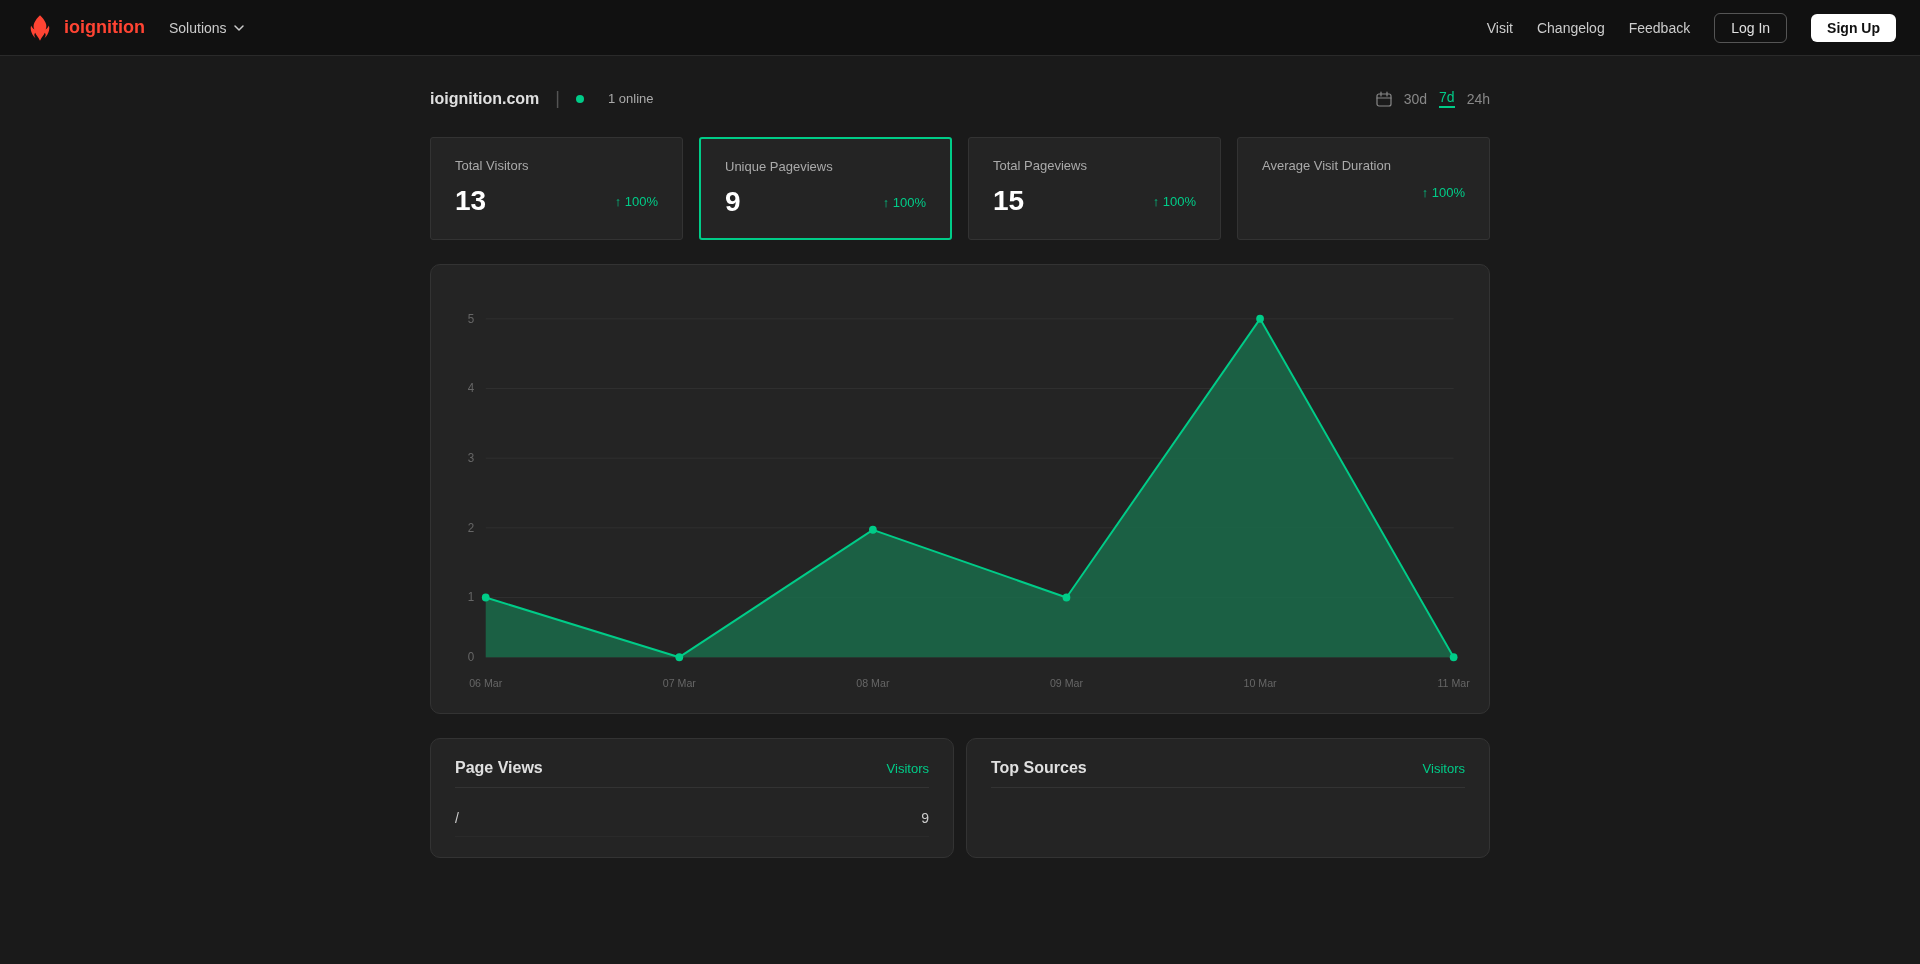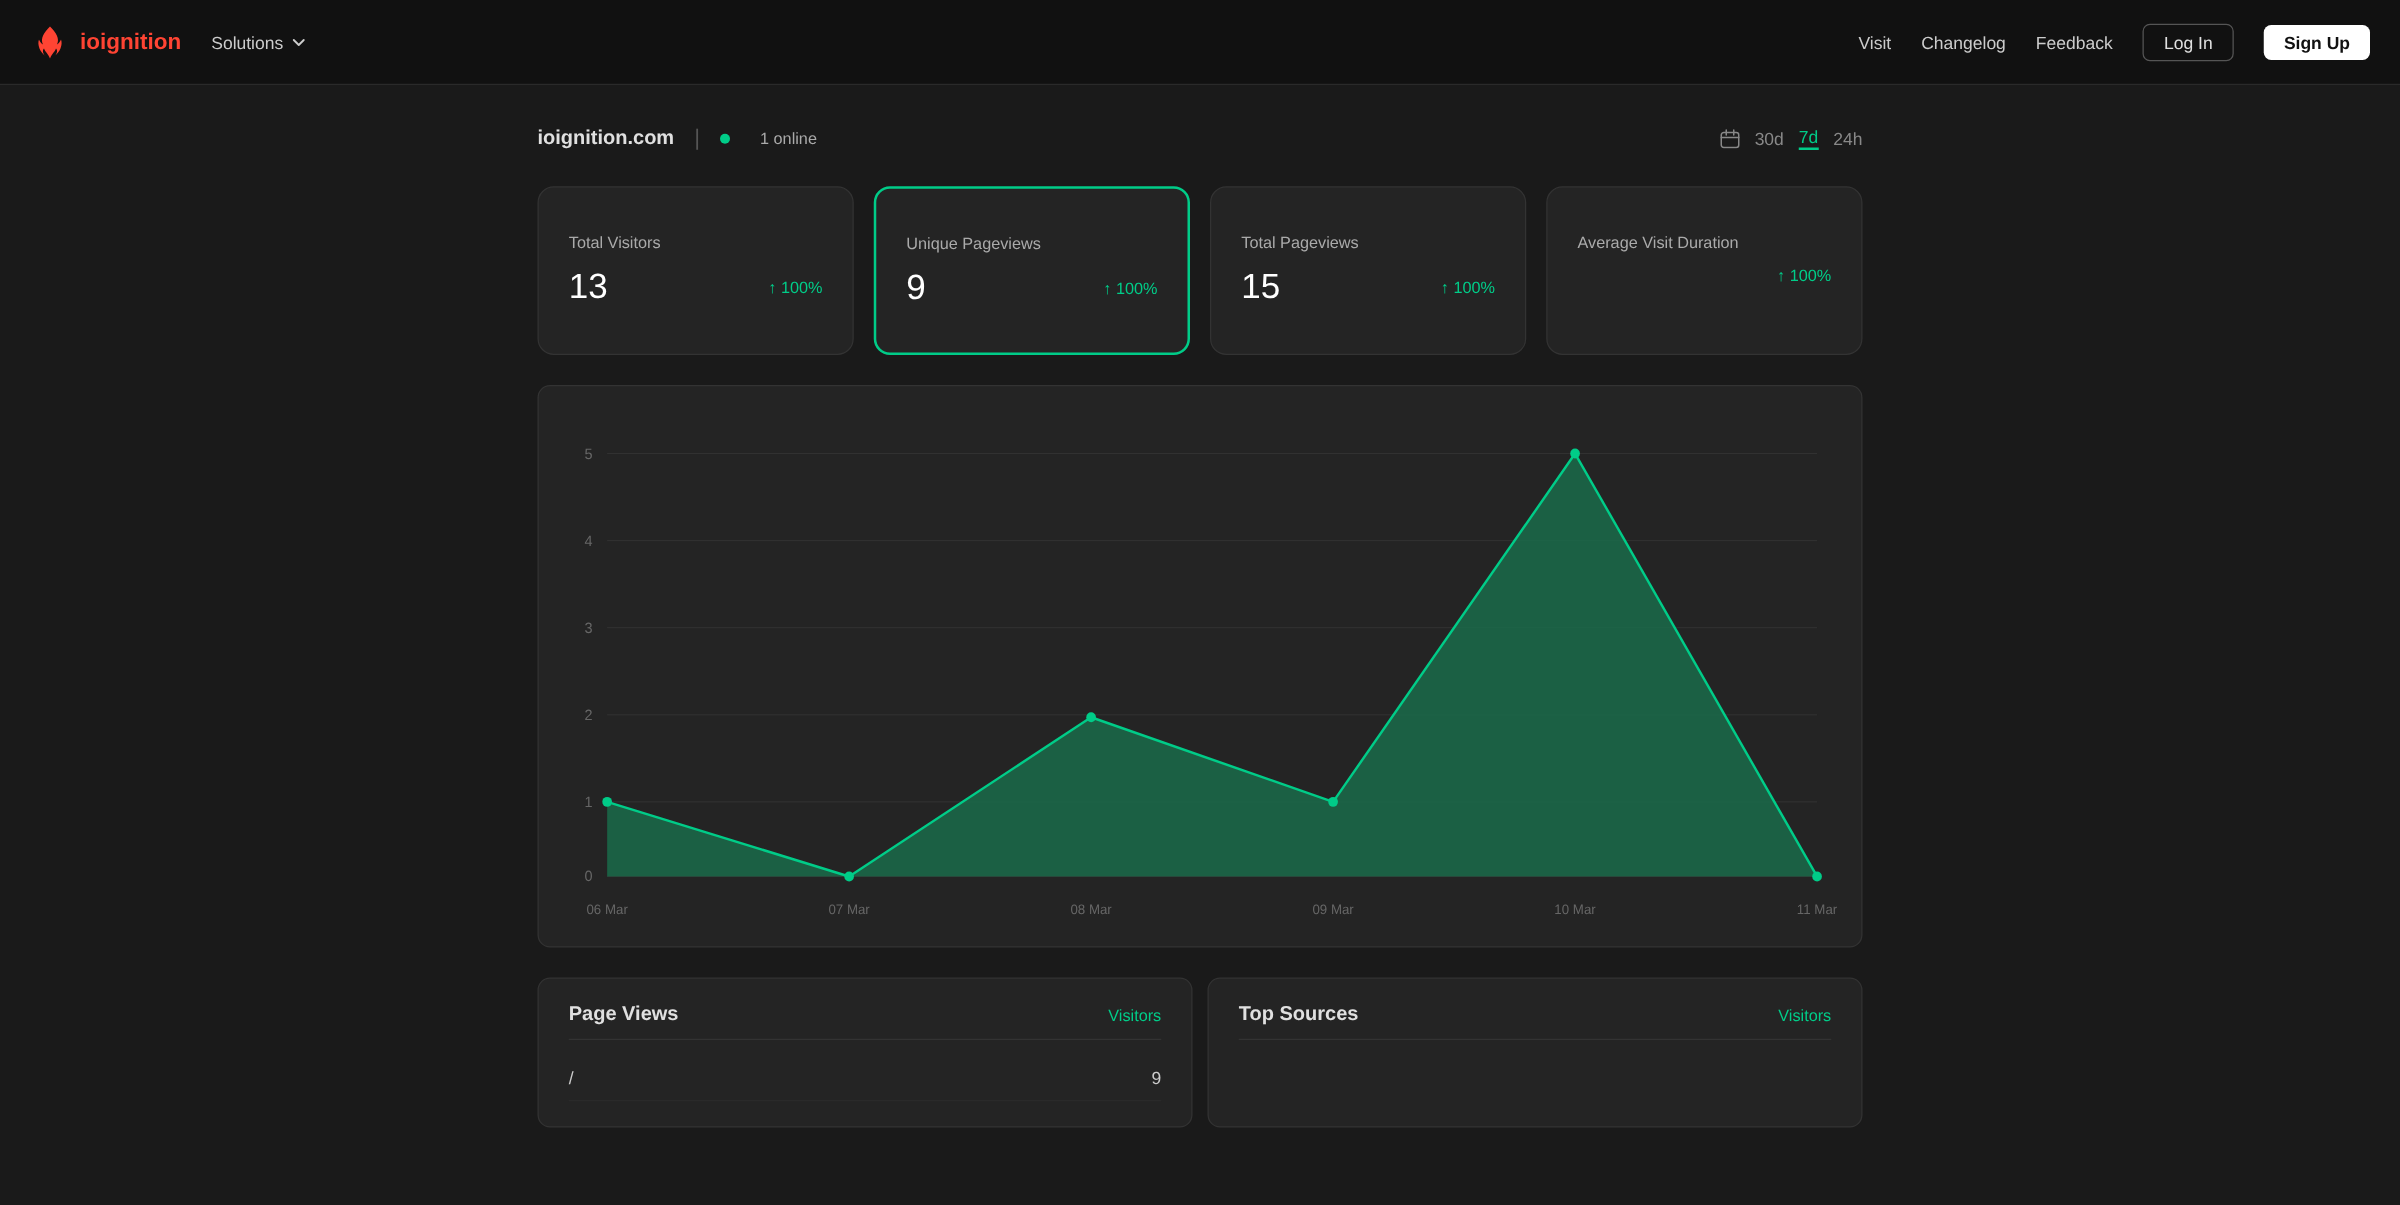--- a/index.html
+++ b/index.html
@@ -6,21 +6,21 @@
     body {
       background: #1a1a1a;
       color: #e0e0e0;
       font-family: -apple-system, BlinkMacSystemFont, 'Segoe UI', sans-serif;
       min-height: 964px;
     }
 
     
     .navbar {
       background: #111111;
-      height: 68px;
+      height: 56px;
       display: flex;
       align-items: center;
       padding: 0 24px;
       border-bottom: 1px solid #2a2a2a;
       position: relative;
     }
     .navbar-logo {
       display: flex;
       align-items: center;
       gap: 8px;
@@ -138,40 +138,40 @@
 
     
     .stats-grid {
       display: grid;
       grid-template-columns: 1fr 1fr 1fr 1fr;
       gap: 16px;
       margin-bottom: 24px;
     }
     .stat-card {
       background: #242424;
-      border-radius: 13px;
-      padding: 36px 24px;
+      border-radius: 3px;
+      padding: 20px 24px;
       border: 1px solid #333;
     }
     .stat-card.active {
       border: 2px solid #00cc88;
     }
     .stat-label {
       font-size: 13px;
       color: #aaa;
       margin-bottom: 12px;
     }
     .stat-row {
       display: flex;
       align-items: center;
       justify-content: space-between;
     }
     .stat-value {
       font-size: 28px;
-      font-weight: 400;
+      font-weight: 700;
       color: #ffffff;
     }
     .stat-change {
       font-size: 13px;
       color: #00cc88;
       display: flex;
       align-items: center;
       gap: 3px;
     }
 

